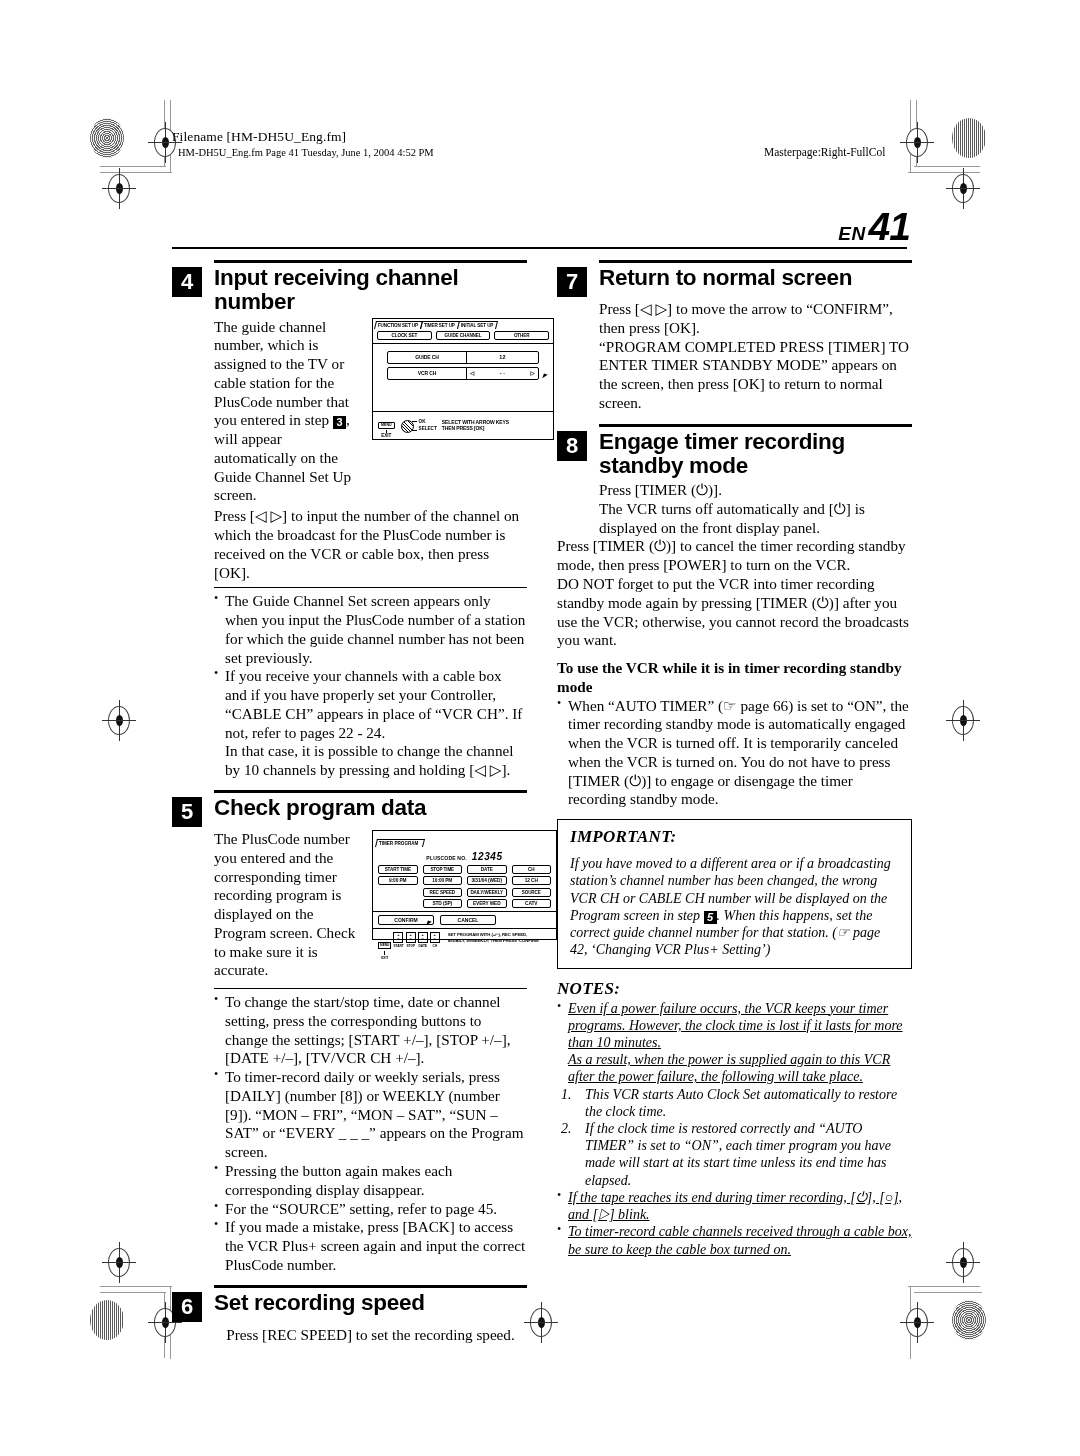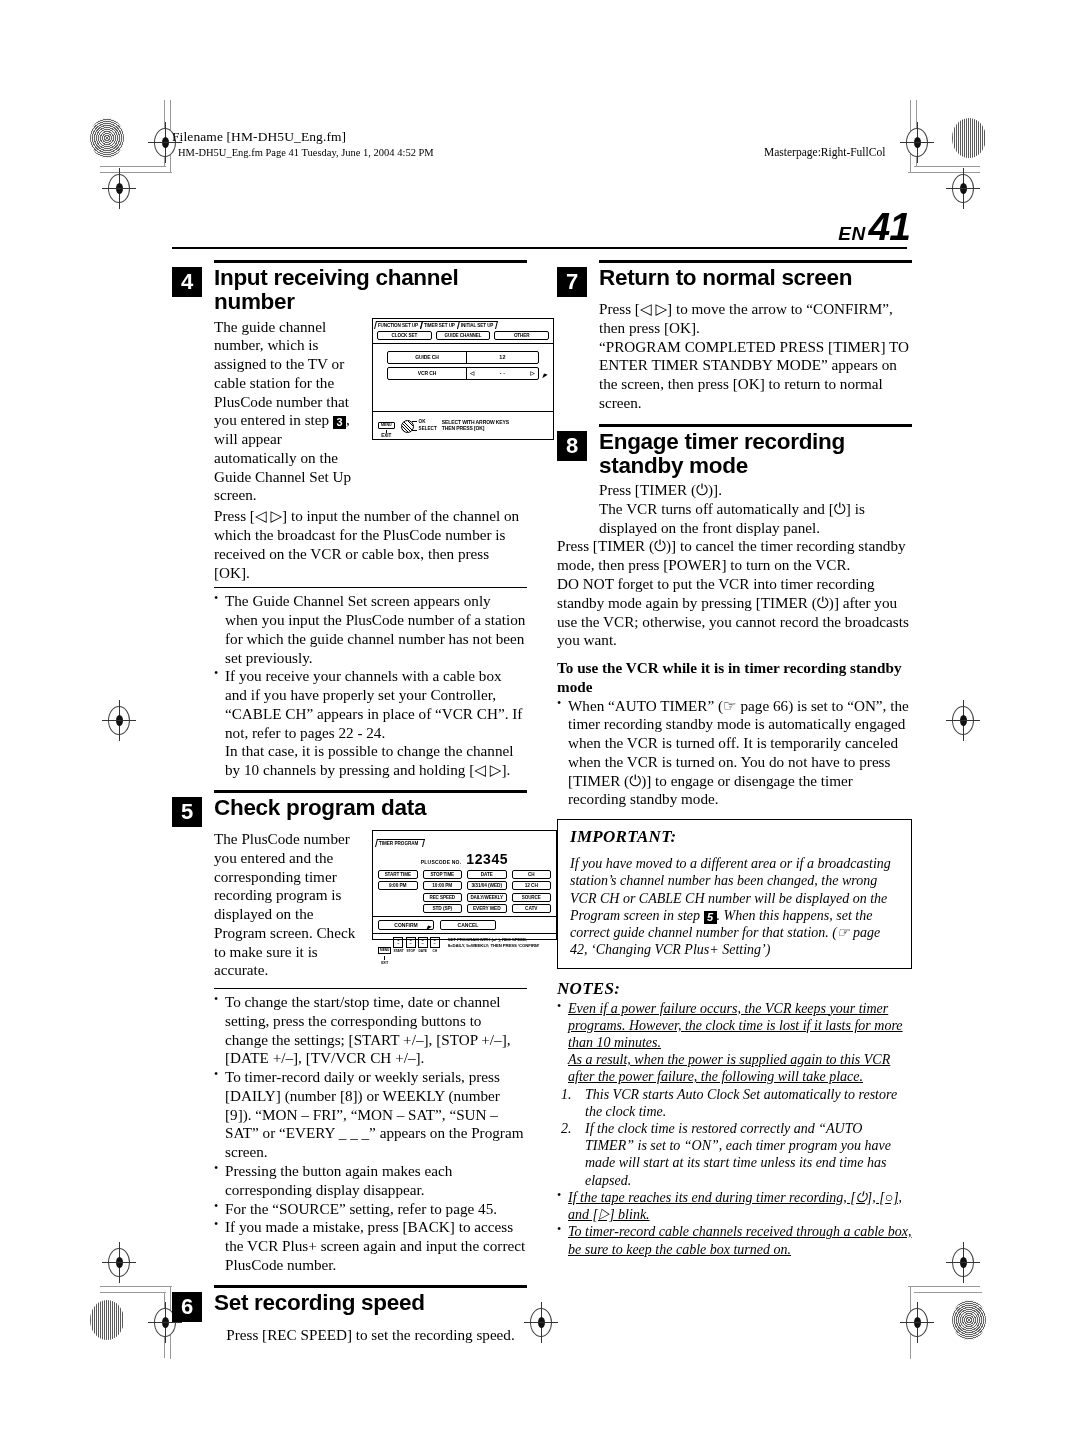--- a/index.html
+++ b/index.html
@@ -306,21 +306,21 @@
     margin: 2px 0 0 3px;
   }
   .tp-tab > span { display:inline-block; transform: skewX(14deg); }
   .tp-code {
     text-align: center;
     font-size: 5px;
     font-weight: bold;
     padding: 2px 0 3px 0;
     letter-spacing: .2px;
   }
-  .tp-code .big { font-size: 14px; letter-spacing: .6px; margin-left: 5px; }
+  .tp-code .big { font-size: 10px; letter-spacing: .6px; margin-left: 5px; font-style: italic; }
   .tp-grid { padding: 0 5px; }
   .tp-line { display: flex; gap: 5px; margin-bottom: 3px; }
   .tp-cell { flex: 1 1 0; }
   .tp-cell.blank { visibility: hidden; }
   .tp-h, .tp-v {
     border: .9px solid #000;
     border-radius: 2px;
     text-align: center;
     font-size: 4.6px;
     font-weight: bold;

